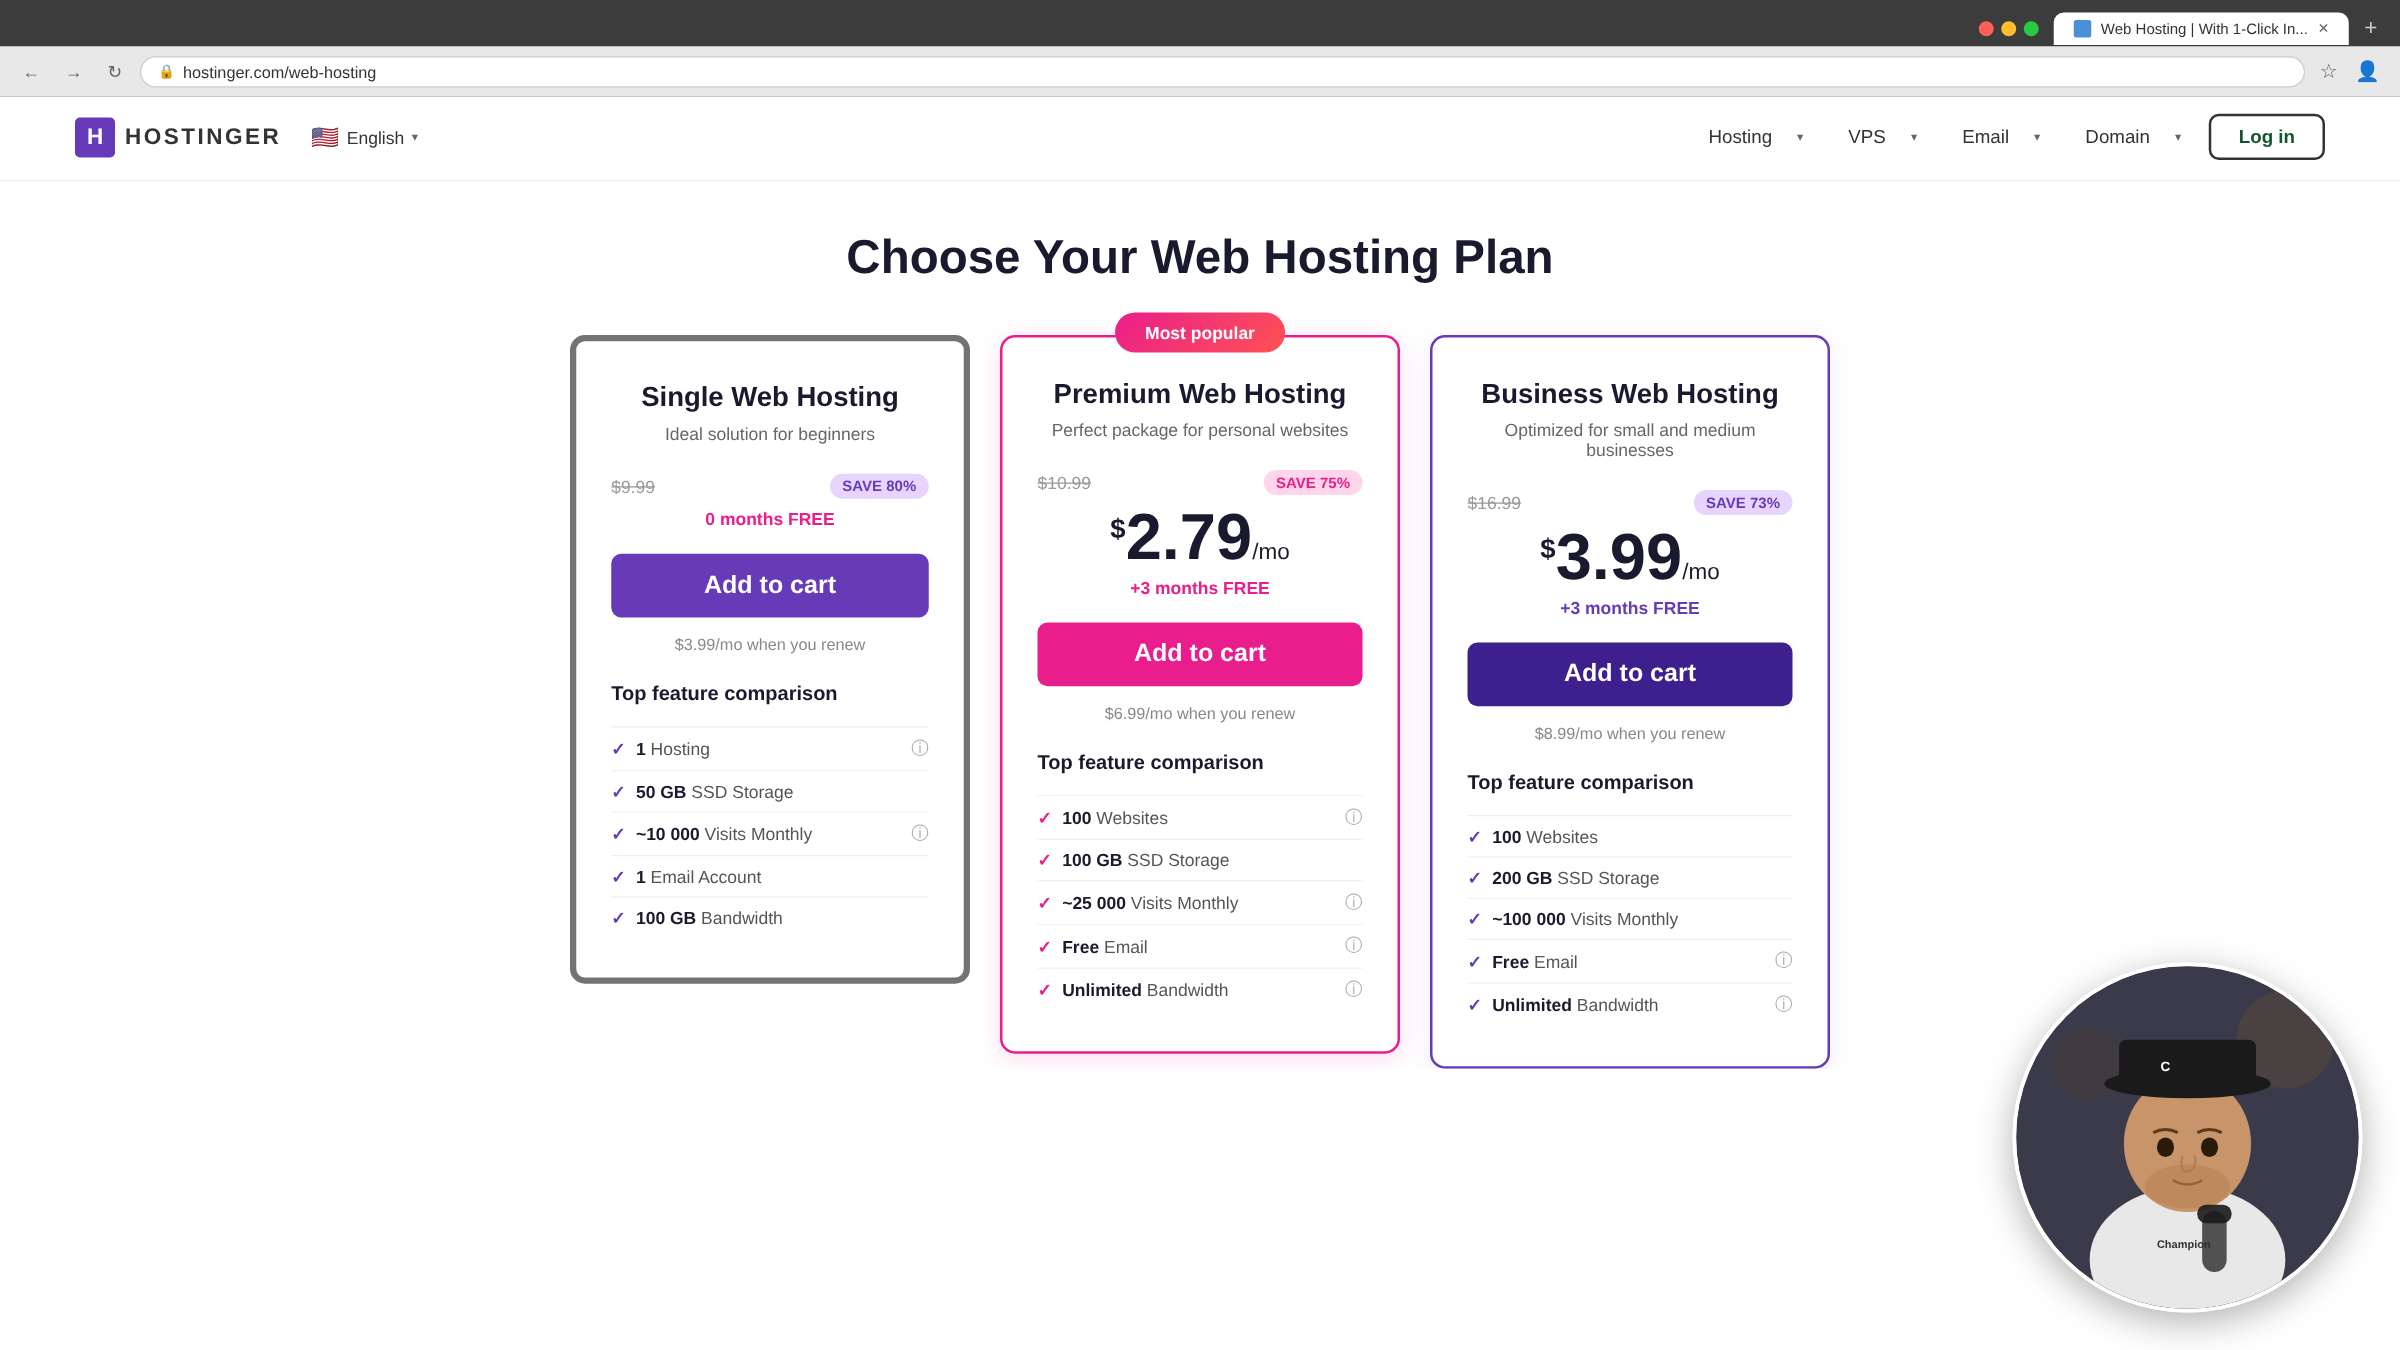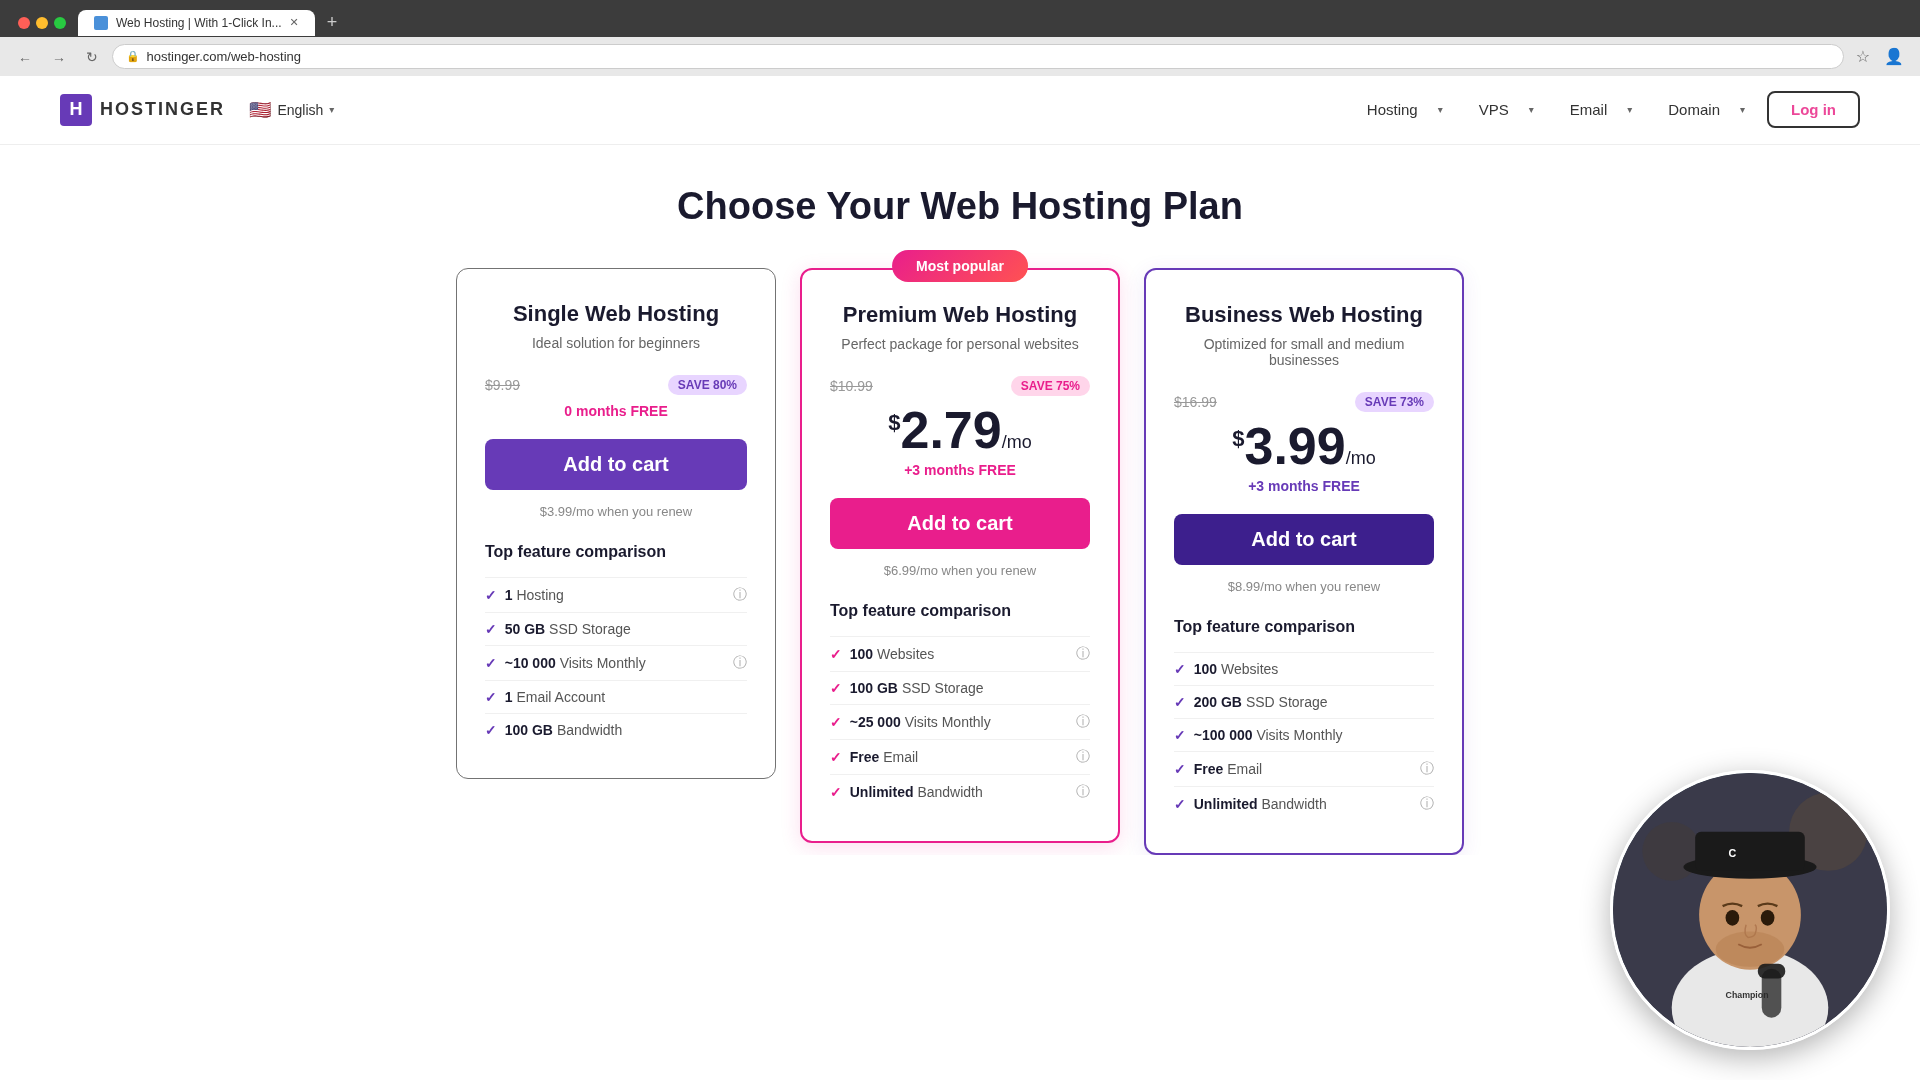--- a/index.html
+++ b/index.html
@@ -5,21 +5,21 @@
     * { margin: 0; padding: 0; box-sizing: border-box; }
     body { font-family: -apple-system, BlinkMacSystemFont, 'Segoe UI', sans-serif; background: #fff; overflow-x: hidden; }
 
     
     .browser-chrome {
       background: #3c3c3c;
       padding: 8px 0 0 0;
       position: fixed; top: 0; left: 0; right: 0; z-index: 1000;
     }
     .browser-tabs {
-      display: flex; align-items: center; padding: 0 10px; gap: 4px;
+      display: flex; align-items: center; padding: 0 10px; gap: 4px; justify-content: flex-end;
     }
     .browser-dots { display: flex; gap: 6px; padding: 0 8px; }
     .dot { width: 12px; height: 12px; border-radius: 50%; }
     .dot-red { background: #ff5f57; }
     .dot-yellow { background: #ffbd2e; }
     .dot-green { background: #28ca41; }
     .tab {
       background: #fff; border-radius: 8px 8px 0 0;
       padding: 6px 16px; display: flex; align-items: center; gap: 8px;
       font-size: 12px; color: #333; min-width: 180px; max-width: 240px;
@@ -64,36 +64,36 @@
     .flag { font-size: 18px; }
     .nav { display: flex; align-items: center; gap: 8px; margin-left: auto; }
     .nav-item {
       display: flex; align-items: center; gap: 20px;
       padding: 8px 14px; font-size: 15px; color: #333; cursor: pointer;
       border-radius: 6px; text-decoration: none; font-weight: 500;
     }
     .nav-chevron { font-size: 10px; color: #666; }
     .login-btn {
       padding: 8px 22px; border: 2px solid #333; border-radius: 8px;
-      background: none; font-size: 15px; font-weight: 600; cursor: pointer; color: #ec4899;
+      background: none; font-size: 15px; font-weight: 600; cursor: pointer; color: #14532d;
     }
 
     
     .main { padding: 40px 20px 0; }
     .page-title {
       text-align: center; font-size: 38px; font-weight: 700; color: #1a1a2e; margin-bottom: 40px;
     }
 
     
     .pricing-container {
       display: flex; justify-content: center; align-items: flex-start;
       gap: 24px; padding: 0 60px; position: relative;
     }
     .card {
-      background: #fff; border: 1px solid #737373; border-radius: 12px;
+      background: #fff; border: 5px solid #737373; border-radius: 12px;
       padding: 32px 28px; width: 320px; position: relative;
     }
     .card-popular {
       border: 2px solid #e91e8c; box-shadow: 0 4px 20px rgba(233,30,140,0.15);
       margin-top: 20px;
     }
     .card-business {
       border: 2px solid #673ab7; box-shadow: 0 4px 20px rgba(103,58,183,0.1);
     }
     .most-popular-badge {

